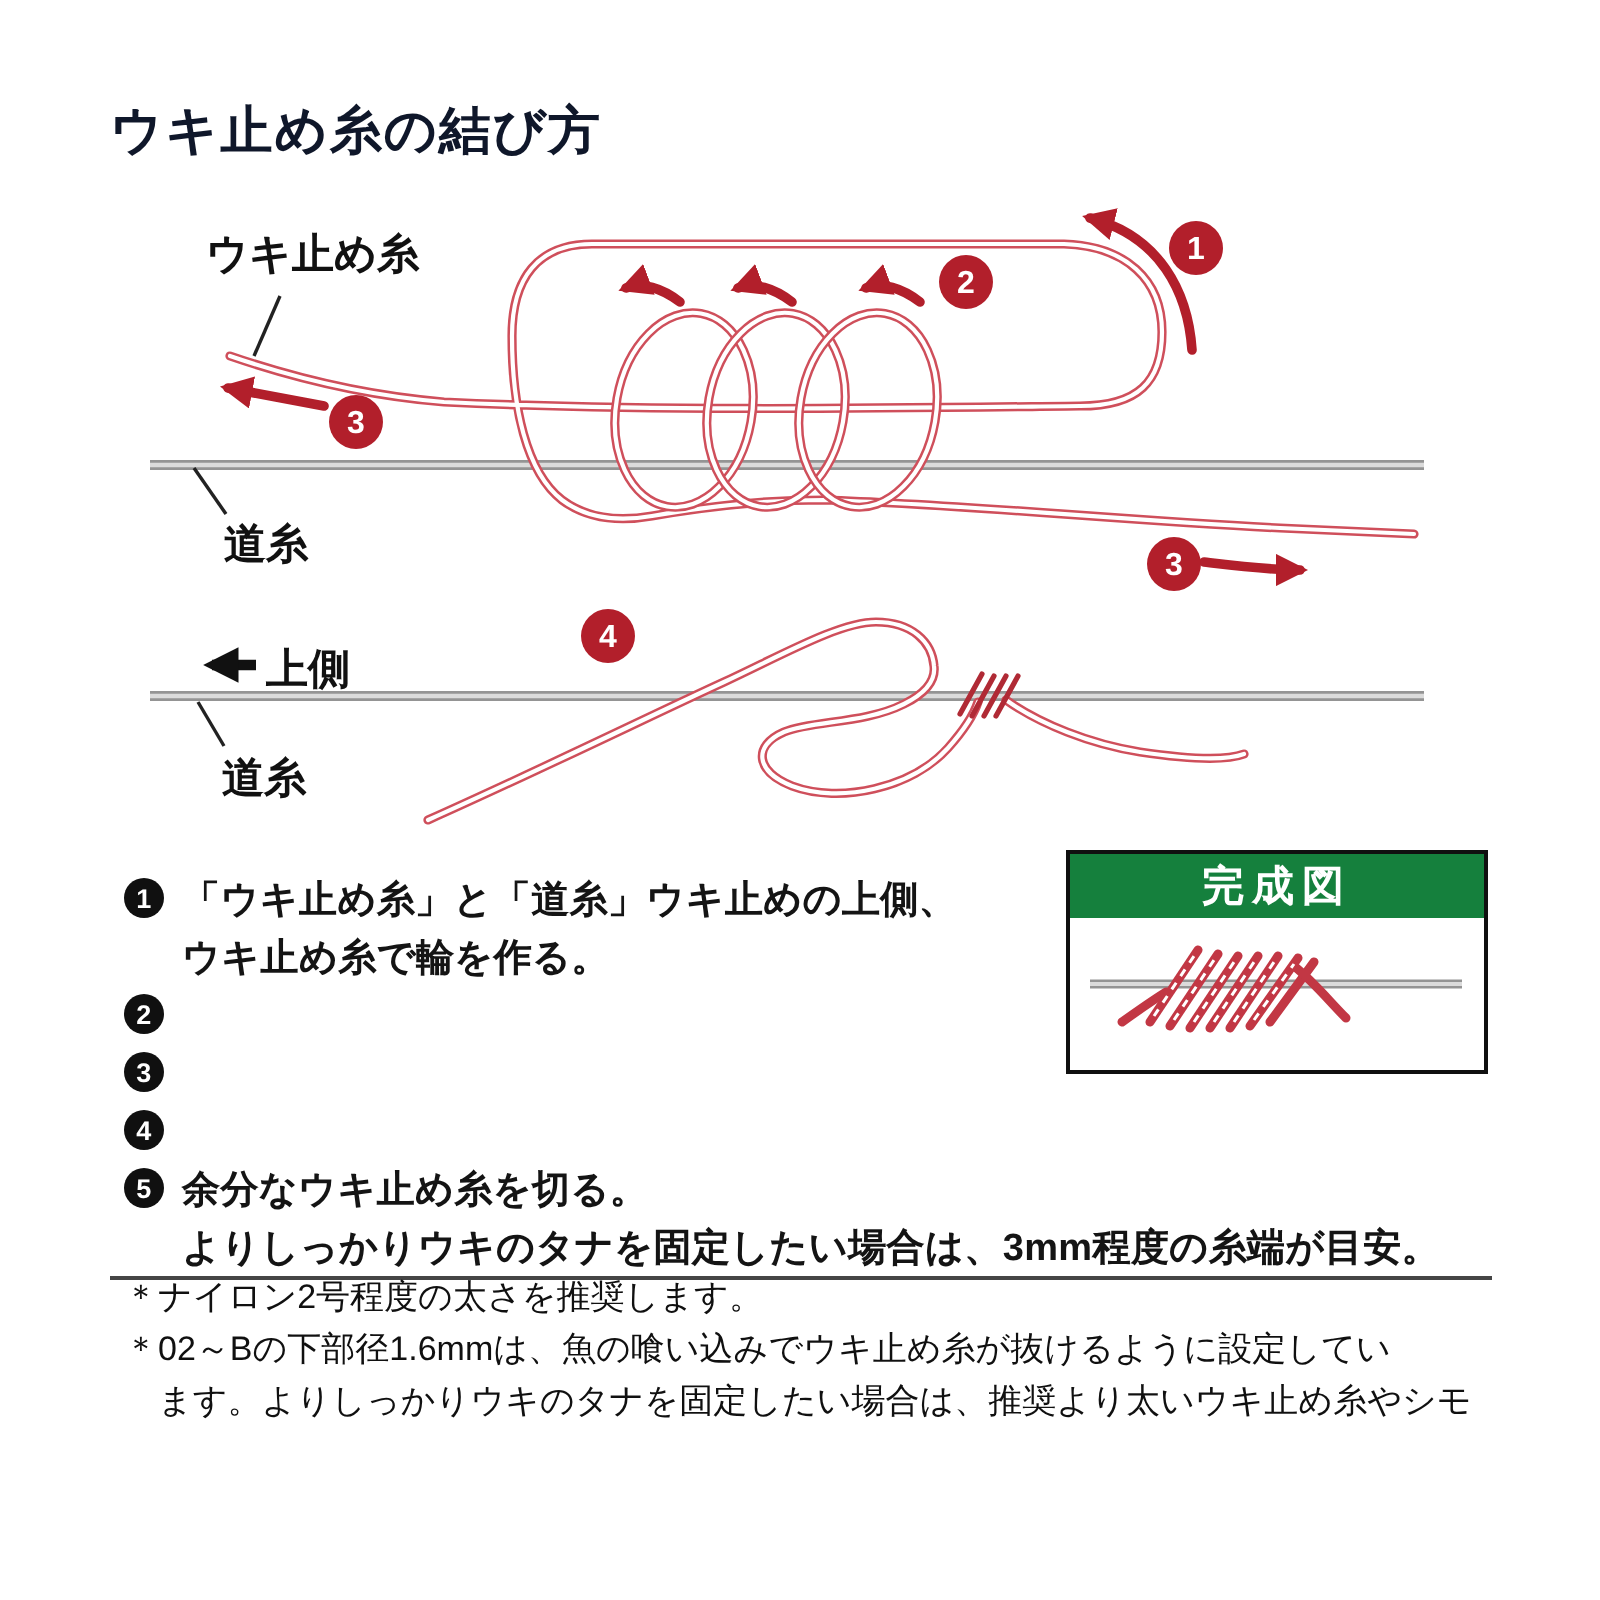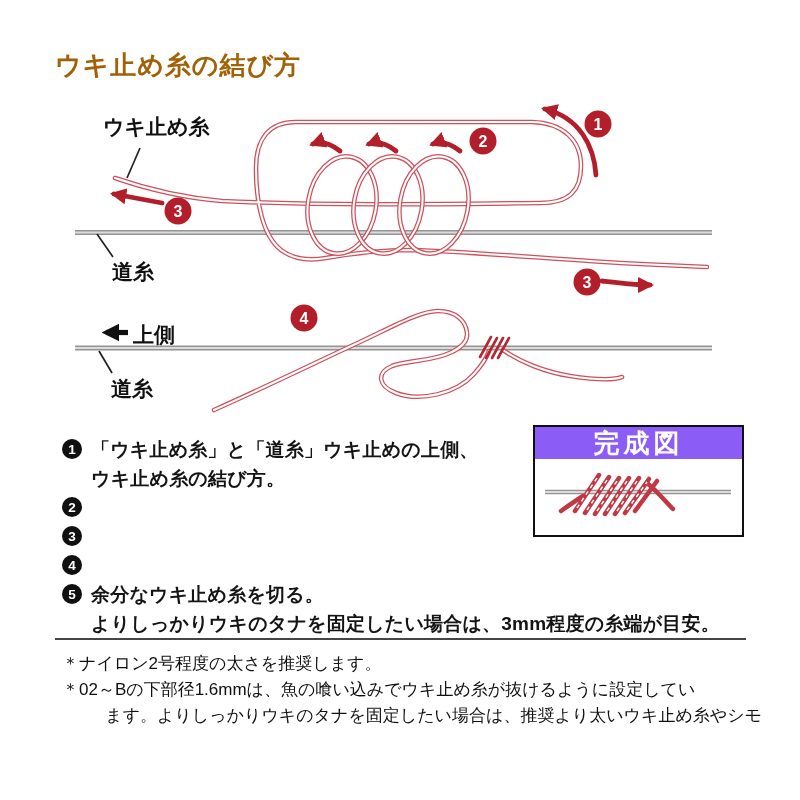--- a/index.html
+++ b/index.html
@@ -3,49 +3,49 @@
 <meta charset="utf-8">
 <style>
   html,body{margin:0;padding:0;background:#ffffff;}
   #canvas{
     position:relative;width:800px;height:800px;background:#ffffff;overflow:hidden;
     font-family:"Liberation Sans","DejaVu Sans",sans-serif;color:#111;
   }
   .abs{position:absolute;}
   #page-title{
     left:55px;top:48px;font-size:26px;font-weight:700;letter-spacing:1px;
-    margin:0;color:#a16207;
+    margin:0;color:#0f172a;
   }
   svg text{font-family:"Liberation Sans","DejaVu Sans",sans-serif;}
   .dlabel{font-size:21px;font-weight:700;fill:#111;}
   .badge-num{font-size:16px;font-weight:700;fill:#fff;text-anchor:middle;}
   
   #finished-box{
     left:533px;top:425px;width:211px;height:112px;border:2.5px solid #101010;
     box-sizing:border-box;background:#fff;
   }
   #finished-box .hdr{
-    height:32px;background:#8b5cf6;color:#fff;display:flex;align-items:center;justify-content:center;
-    font-size:26px;font-weight:700;letter-spacing:4px;
+    height:32px;background:#15803d;color:#fff;display:flex;align-items:center;justify-content:center;
+    font-size:21px;font-weight:700;letter-spacing:4px;
   }
   #finished-box .bdy{position:relative;height:74px;}
   
   #instructions{left:62px;top:437px;width:700px;}
   .instr-row{display:flex;align-items:flex-start;height:29px;font-size:19px;font-weight:700;
     letter-spacing:0.2px;white-space:nowrap;color:#141414;}
   .instr-row .nb{
     flex:0 0 auto;width:20px;height:20px;margin:2px 9px 0 0;background:#101010;border-radius:50%;
     color:#fff;font-size:13.5px;font-weight:700;display:flex;align-items:center;justify-content:center;
   }
   .instr-row.cont{padding-left:29px;}
   
   #divider{left:55px;top:638px;width:691px;height:2px;background:#454545;}
-  #footnotes{left:62px;top:651px;width:700px;font-size:17px;font-weight:400;line-height:26px;color:#101010;}
+  #footnotes{left:62px;top:636px;width:700px;font-size:17px;font-weight:400;line-height:26px;color:#101010;}
   .fn-line{white-space:nowrap;}
-  .fn-line.cont{padding-left:17px;text-align:right;}
+  .fn-line.cont{padding-left:17px;}
 </style>
 </head>
 <body>
 
 <div id="canvas">
 
   <h1 id="page-title" class="abs">ウキ止め糸の結び方</h1>
 
   <svg class="abs" style="left:0;top:0" width="800" height="430" viewBox="0 0 800 430">
     <defs>
@@ -183,21 +183,21 @@
       </svg>
     </div>
   </div>
 
   <div id="instructions" class="abs">
     <div class="instr-row">
       <span class="nb">1</span>
       <span>「ウキ止め糸」と「道糸」ウキ止めの上側、</span>
     </div>
     <div class="instr-row cont">
-      <span>ウキ止め糸の結び方。</span>
+      <span>ウキ止め糸で輪を作る。</span>
     </div>
     <div class="instr-row">
       <span class="nb">2</span>
     </div>
     <div class="instr-row">
       <span class="nb">3</span>
     </div>
     <div class="instr-row">
       <span class="nb">4</span>
     </div>

